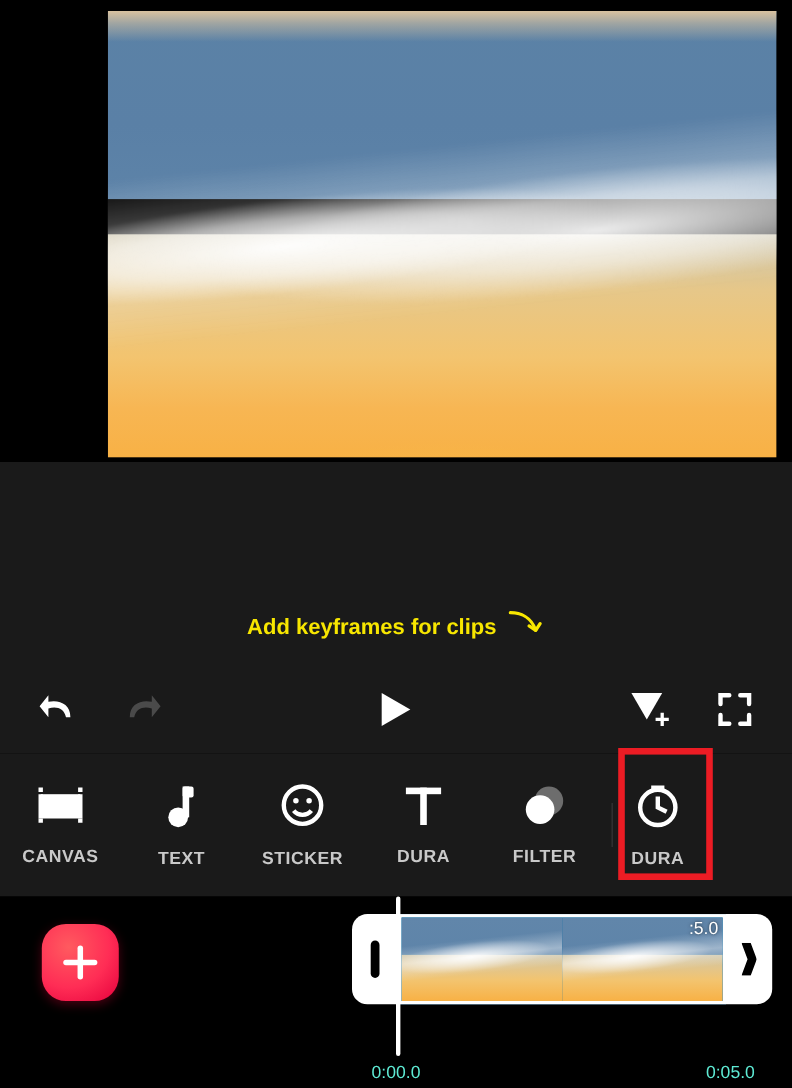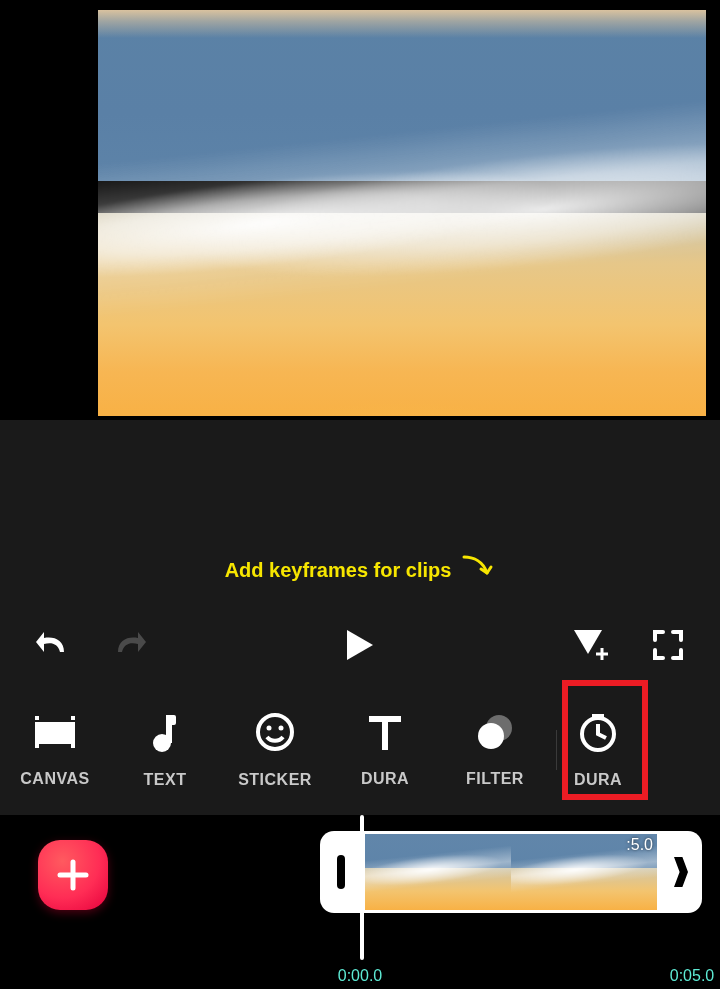--- a/index.html
+++ b/index.html
@@ -200,17 +200,17 @@
           <div class="t-clouds"></div>
       </div>
       <span class="clip-dur-badge">:5.0</span>
     </div>
     <div class="handle handle-right"></div>
 
     <div class="playhead-line"></div>
 
     <div class="ruler">
       <span class="tick-label" style="left:360px">0:00.0</span>
-      <span class="tick-label" style="left:692px">0:05.0</span>
+      <span class="tick-label" style="left:664px">0:05.0</span>
     </div>
   </div>
 
 </div>
 
 </body></html>

